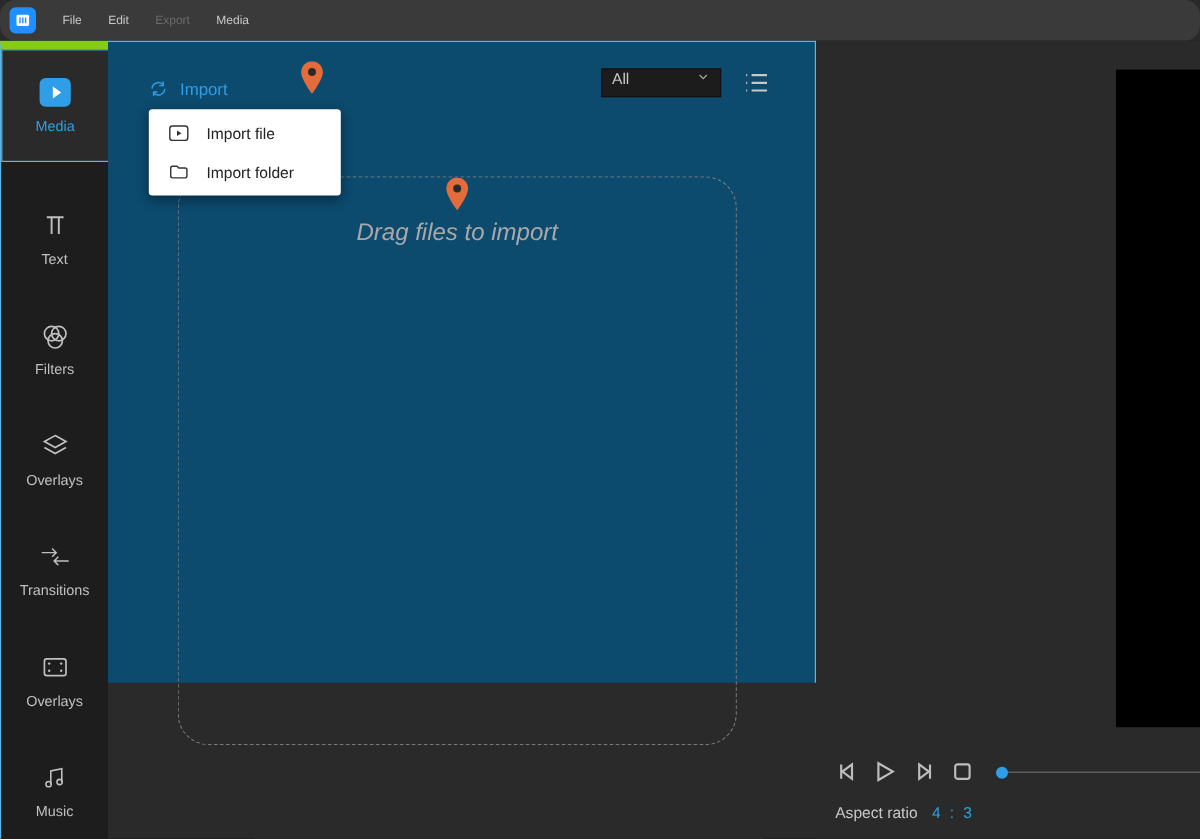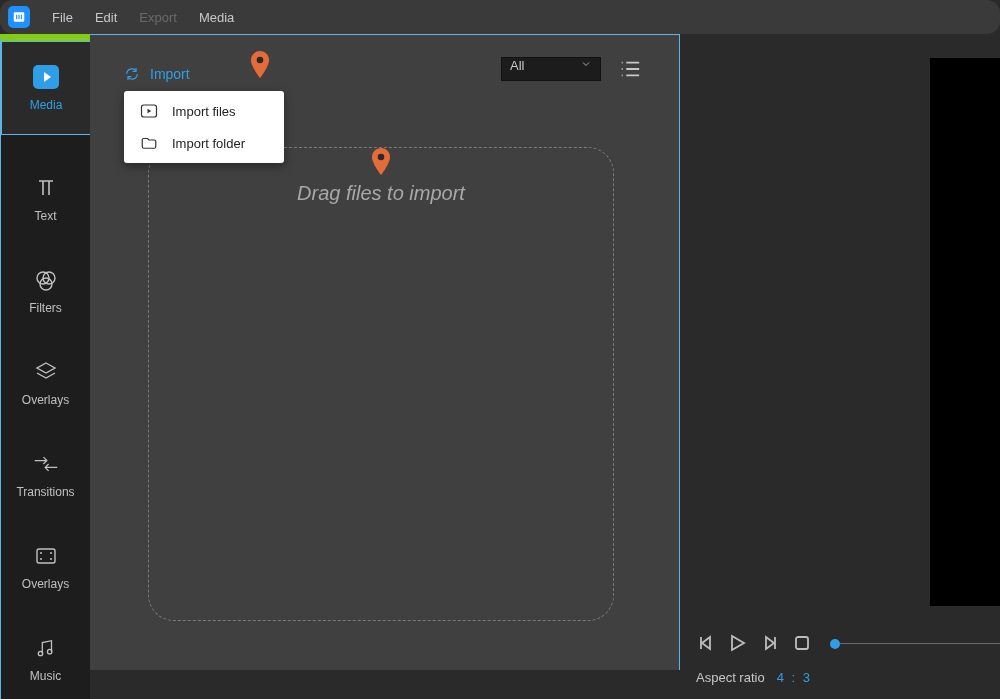--- a/index.html
+++ b/index.html
@@ -1,39 +1,39 @@
 <!DOCTYPE html>
 <html><head>
 <meta charset="utf-8">
 <style>
   * { margin:0; padding:0; box-sizing:border-box; font-family: "Segoe UI", Arial, sans-serif; }
   body { background:#2a2a2a; width:1000px; height:699px; overflow:hidden; color:#c8c8c8; position:relative; }
 
   
-  .menubar { display:flex; align-items:center; height:34px; background:#3a3a3a; padding-left:8px; gap:2px; font-size:13px;border-radius:13px; }
+  .menubar { display:flex; align-items:center; height:34px; background:#3a3a3a; padding-left:8px; gap:2px; font-size:10px;border-radius:13px; }
   .app-icon { width:22px; height:22px; background:#1e90ff; border-radius:5px; display:flex; align-items:center; justify-content:center; margin-right:10px; }
   .app-icon svg { width:14px; height:14px; }
   .menuitem { padding:4px 10px; cursor:pointer; }
   .menuitem.disabled { color:#6a6a6a; }
 
   
   .workspace { position:absolute; top:34px; left:0; right:0; bottom:0; }
 
   
   .sidebar { position:absolute; top:0; left:0; width:90px; height:665px; background:#1d1d1d; display:flex; flex-direction:column; align-items:center; padding-top:20px; border-top:7px solid #84cc16; border-left:1px solid #5db4e6;}
   .side-active-box { position:absolute; top:0; left:0; width:90px; height:94px; border:1px solid #5db4e6; background:#2a2a2a; display:flex; flex-direction:column; align-items:center; justify-content:center; }
   .side-item { width:90px; display:flex; flex-direction:column; align-items:center; gap:8px; margin-bottom:44px; font-size:12px; color:#c0c0c0; cursor:pointer;}
   .side-item.first { margin-top:0; color:#2f9ee6; }
   .side-item .icon { width:26px; height:26px; display:flex; align-items:center; justify-content:center; }
   .side-item.first .icon-bg { width:28px; height:24px; background:#2f9ee6; border-radius:5px; display:flex; align-items:center; justify-content:center;}
   .side-item.first .icon-bg::after{ content:""; width:0; height:0; border-left:7px solid #fff; border-top:5px solid transparent; border-bottom:5px solid transparent; margin-left:2px;}
   .sidebar-rest { margin-top:114px; display:flex; flex-direction:column; align-items:center;}
 
   
-  .center { position:absolute; top:0; left:90px; width:590px; height:636px; border-top:1px solid #5db4e6; border-right:1px solid #5db4e6; background:#404040;}
+  .center { position:absolute; top:0; left:90px; width:590px; height:535px; border-top:1px solid #5db4e6; border-right:1px solid #5db4e6; background:#0c4a6e;}
   .center-toolbar { position:absolute; top:22px; left:34px; right:20px; height:34px; display:flex; align-items:center; }
   .import-btn { display:flex; align-items:center; gap:10px; color:#2f9ee6; font-size:14px; cursor:pointer;}
   .import-btn svg { width:16px; height:16px; }
   .marker-top { position:absolute; left:126px; top:-6px; }
   .marker-top svg, .marker-center svg { width:20px; height:28px; fill:#e46b3a;}
   .filter-select { position:absolute; right:58px; top:0; width:100px; height:24px; background:#1c1c1c; border:1px solid #111; display:flex; align-items:flex-start; justify-content:space-between; padding:0 8px; font-size:13px; color:#c8c8c8; cursor:pointer;}
   .filter-select svg { width:12px; height:12px; stroke:#aaa; fill:none; stroke-width:2;}
   .view-toggle { position:absolute; right:18px; top:2px; cursor:pointer;}
   .view-toggle svg { width:22px; height:20px; stroke:#c8c8c8; stroke-width:2; fill:none;}
 
@@ -179,21 +179,21 @@
           </svg>
       </div>
     </div>
 
     <div class="dropdown">
       <div class="dd-item">
         <svg viewBox="0 0 24 20">
             <rect x="2" y="2" width="20" height="16" rx="3"></rect>
             <path d="M10 7l5 3-5 3z" fill="#333" stroke="none"></path>
           </svg>
-        <span>Import files</span>
+        <span>Import file</span>
       </div>
       <div class="dd-item">
         <svg viewBox="0 0 24 20">
             <path d="M3 6a2 2 0 0 1 2-2h5l2 2h7a2 2 0 0 1 2 2v7a2 2 0 0 1-2 2H5a2 2 0 0 1-2-2V6z"></path>
           </svg>
         <span>Import folder</span>
       </div>
     </div>
 
     <div class="dropzone">

